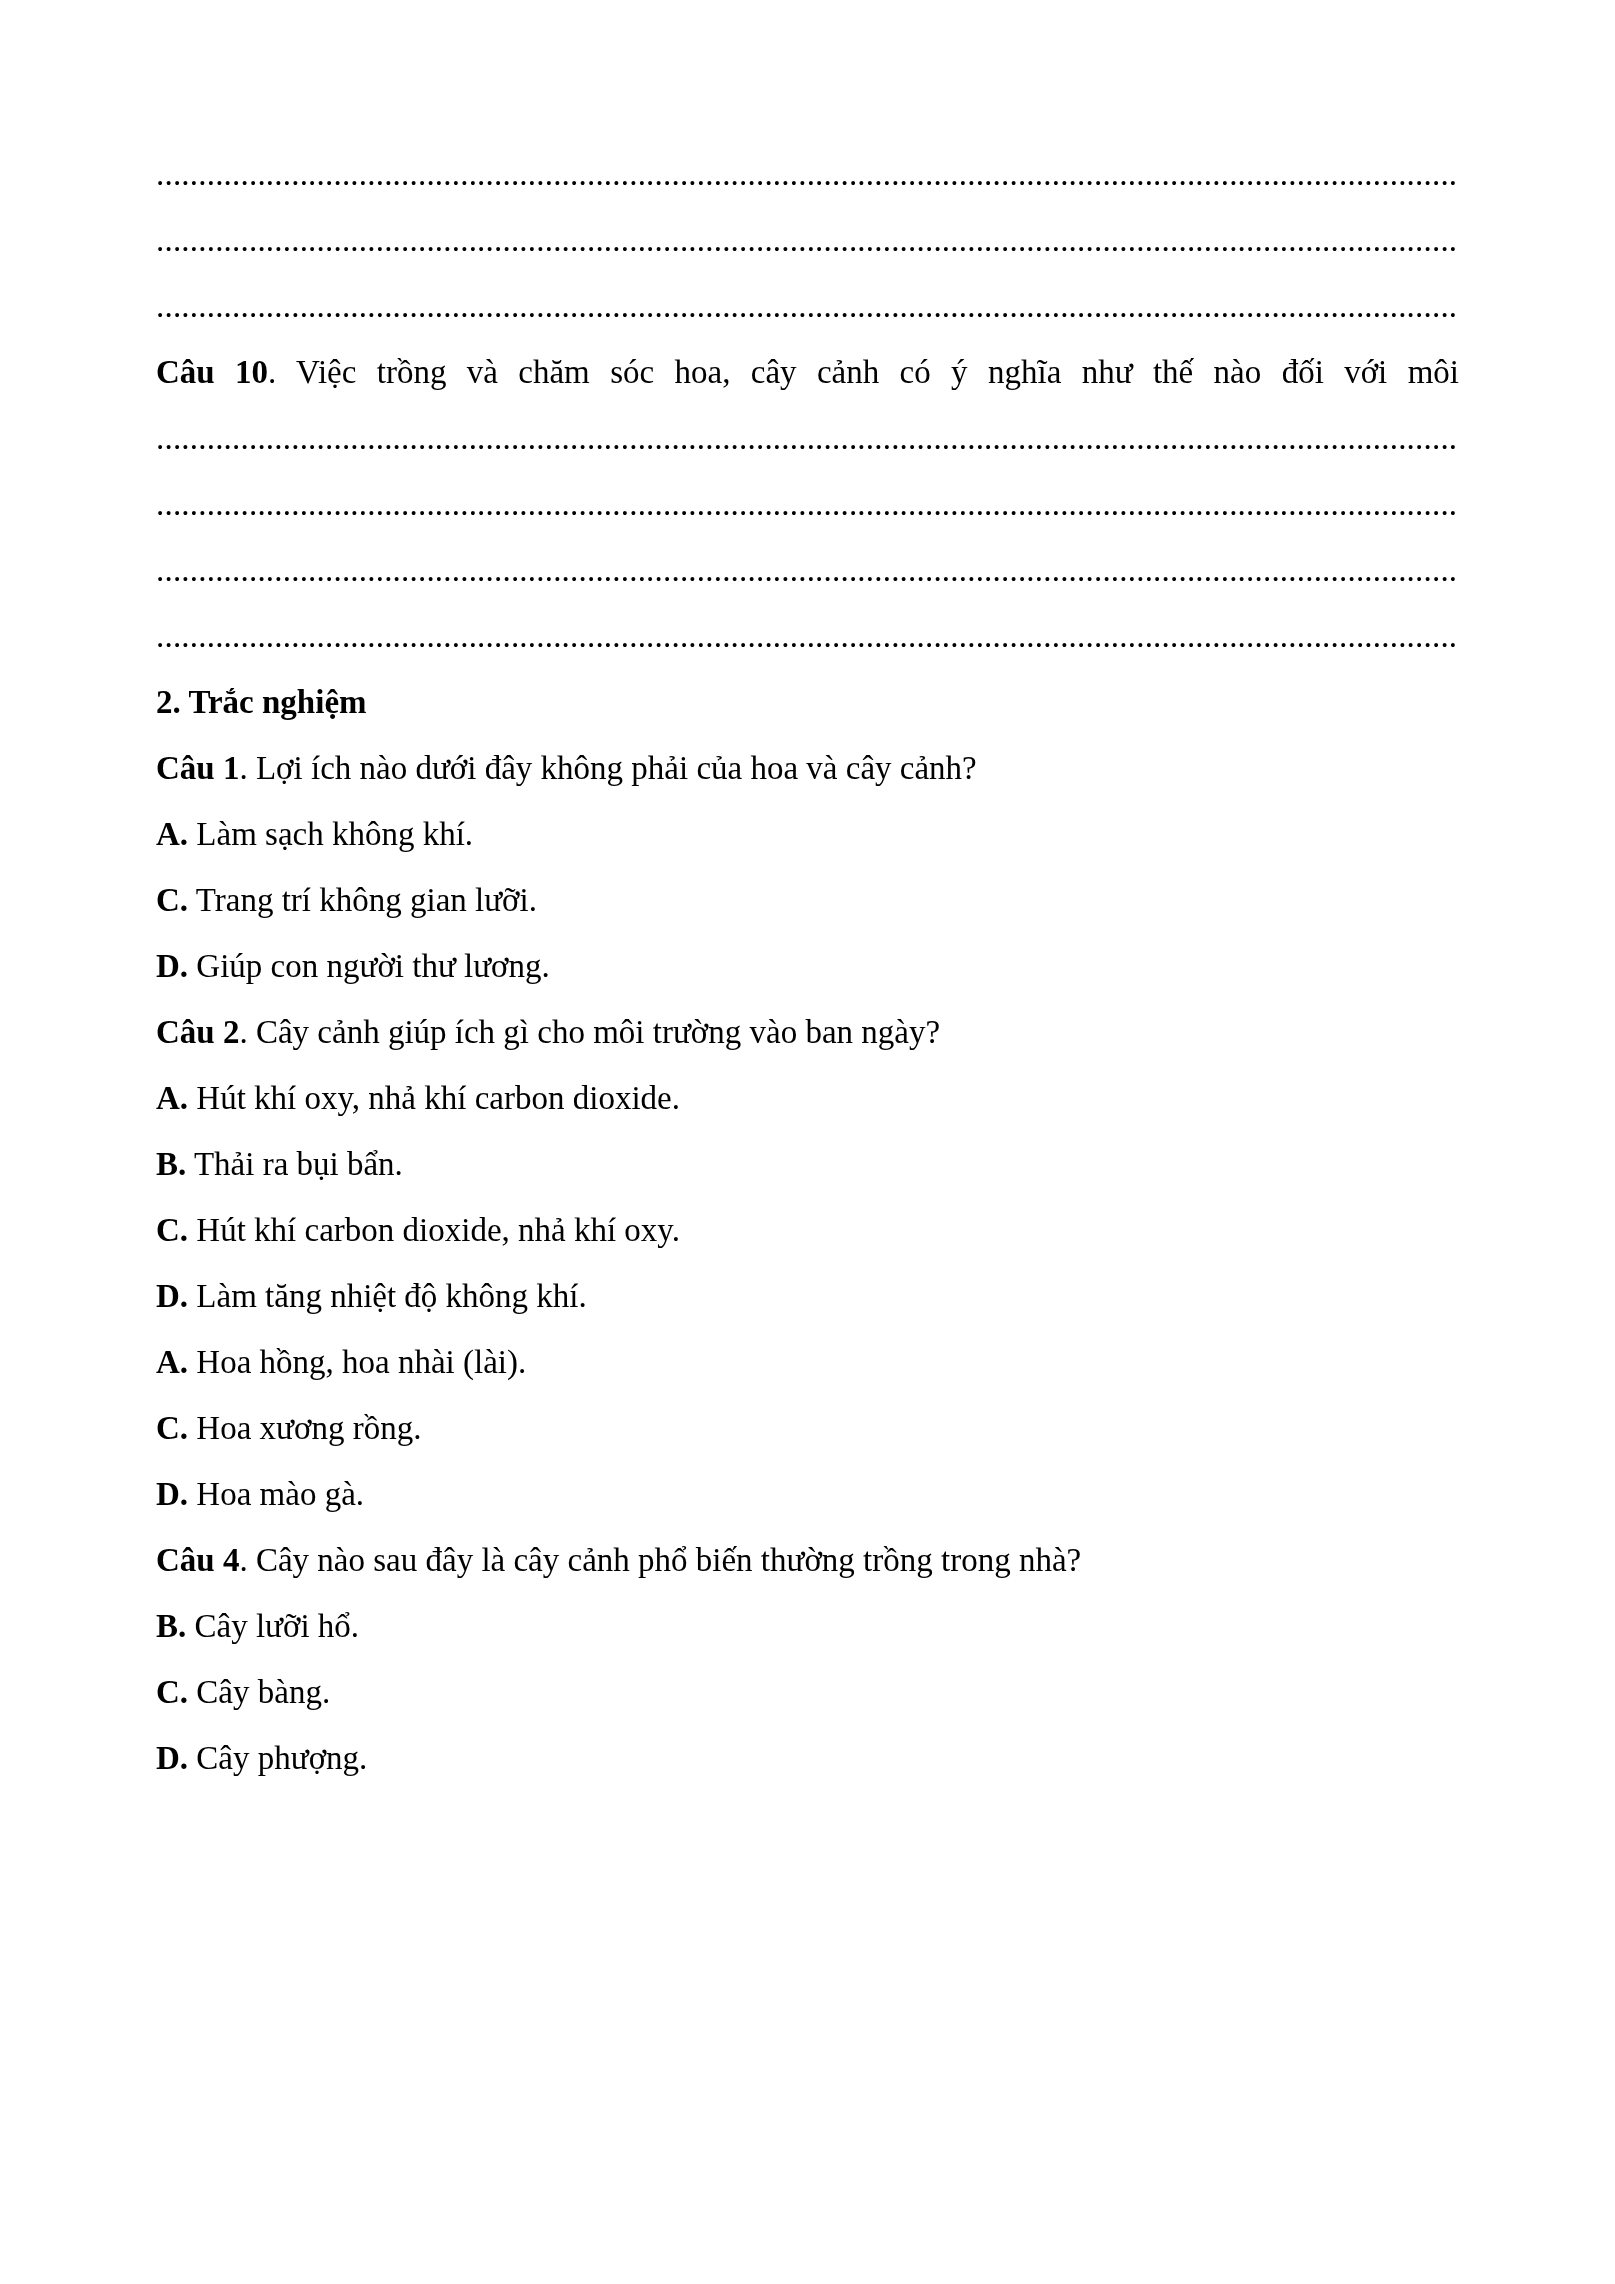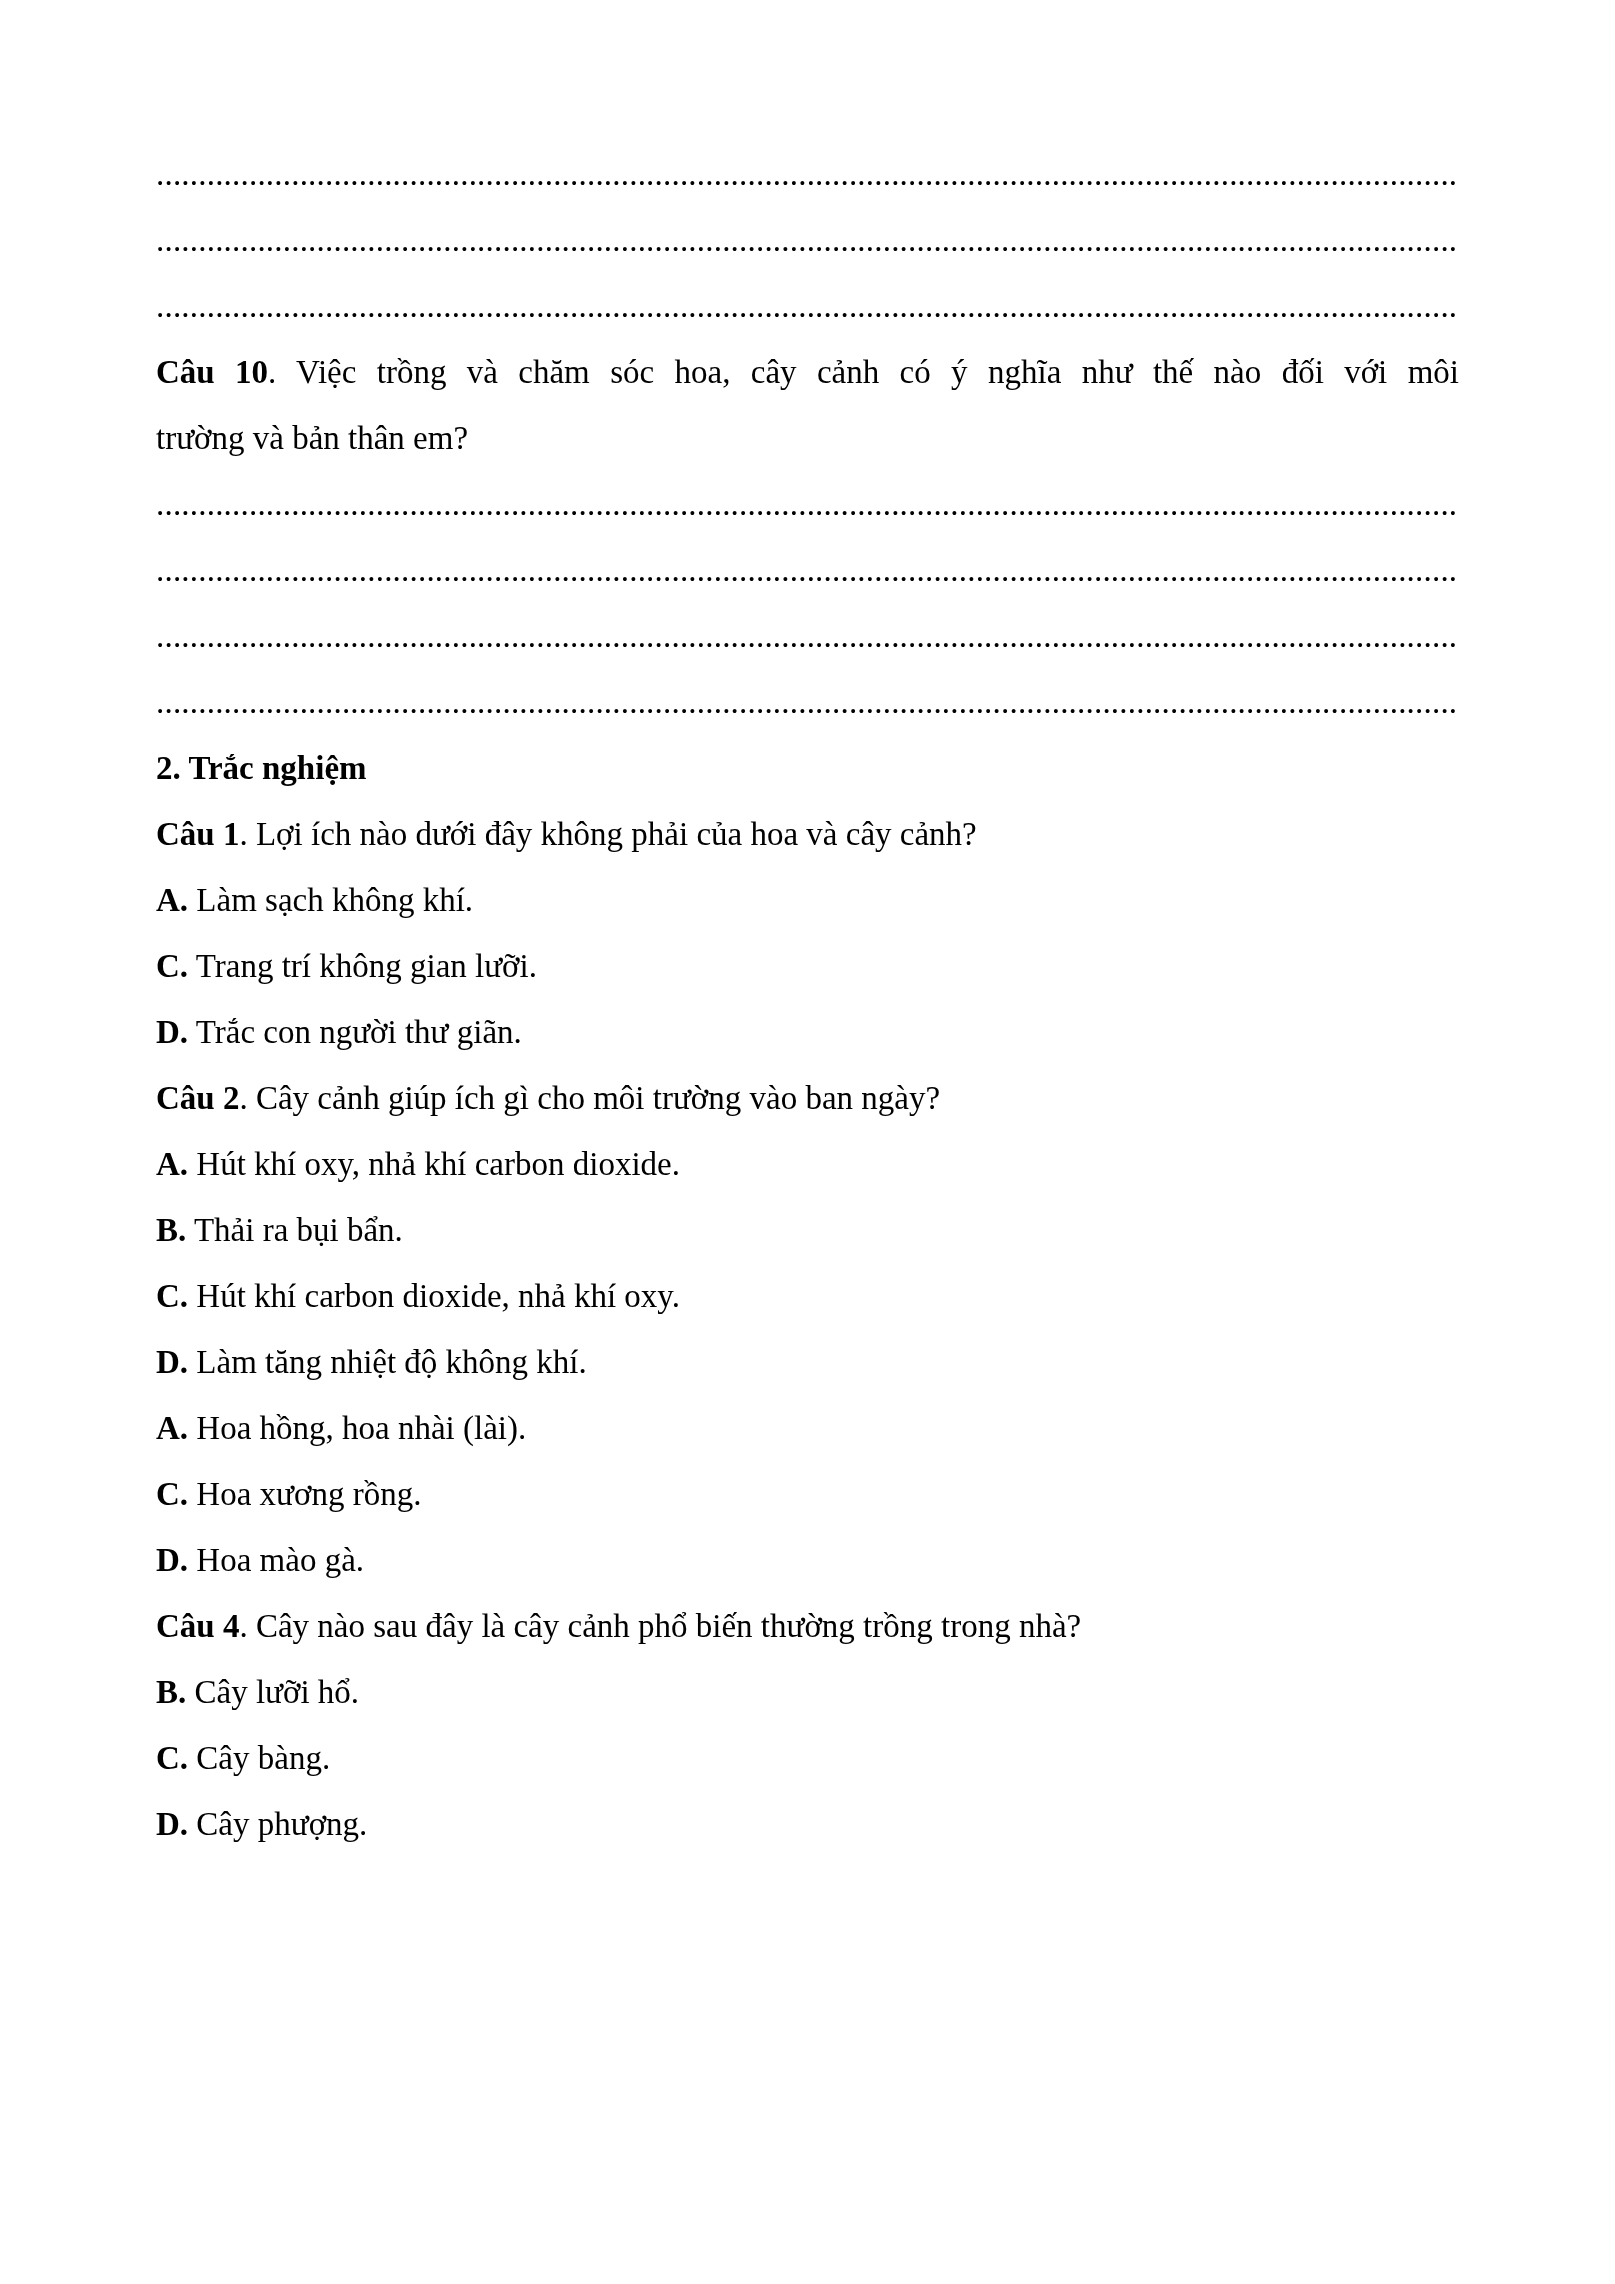--- a/index.html
+++ b/index.html
@@ -16,34 +16,33 @@
 </style>
 </head>
 <body>
 
 <div class="page">
   <div class="line dots">........................................................................................................................................................................................................</div>
   <div class="line dots">........................................................................................................................................................................................................</div>
   <div class="line dots">........................................................................................................................................................................................................</div>
 
   <div class="line justify"><b>Câu 10</b><span>. Việc trồng và chăm sóc hoa, cây cảnh có ý nghĩa như thế nào đối với môi</span></div>
-  <div class="line">trường và bản thân em?</div>
 
   <div class="line dots">........................................................................................................................................................................................................</div>
   <div class="line dots">........................................................................................................................................................................................................</div>
   <div class="line dots">........................................................................................................................................................................................................</div>
   <div class="line dots">........................................................................................................................................................................................................</div>
 
   <div class="line"><b>2. Trắc nghiệm</b></div>
 
   <div id="questions">
       <div class="line"><b>Câu 1</b><span>. Lợi ích nào dưới đây không phải của hoa và cây cảnh?</span></div>
       <div class="line"><b>A.</b><span> Làm sạch không khí.</span></div>
       <div class="line"><b>C.</b><span> Trang trí không gian lưỡi.</span></div>
-      <div class="line"><b>D.</b><span> Trắc con người thư giãn.</span></div>
+      <div class="line"><b>D.</b><span> Giúp con người thư lương.</span></div>
       <div class="line"><b>Câu 2</b><span>. Cây cảnh giúp ích gì cho môi trường vào ban ngày?</span></div>
       <div class="line"><b>A.</b><span> Hút khí oxy, nhả khí carbon dioxide.</span></div>
       <div class="line"><b>B.</b><span> Thải ra bụi bẩn.</span></div>
       <div class="line"><b>C.</b><span> Hút khí carbon dioxide, nhả khí oxy.</span></div>
       <div class="line"><b>D.</b><span> Làm tăng nhiệt độ không khí.</span></div>
       <div class="line"><b>A.</b><span> Hoa hồng, hoa nhài (lài).</span></div>
       <div class="line"><b>C.</b><span> Hoa xương rồng.</span></div>
       <div class="line"><b>D.</b><span> Hoa mào gà.</span></div>
       <div class="line"><b>Câu 4</b><span>. Cây nào sau đây là cây cảnh phổ biến thường trồng trong nhà?</span></div>
       <div class="line"><b>B.</b><span> Cây lưỡi hổ.</span></div>

